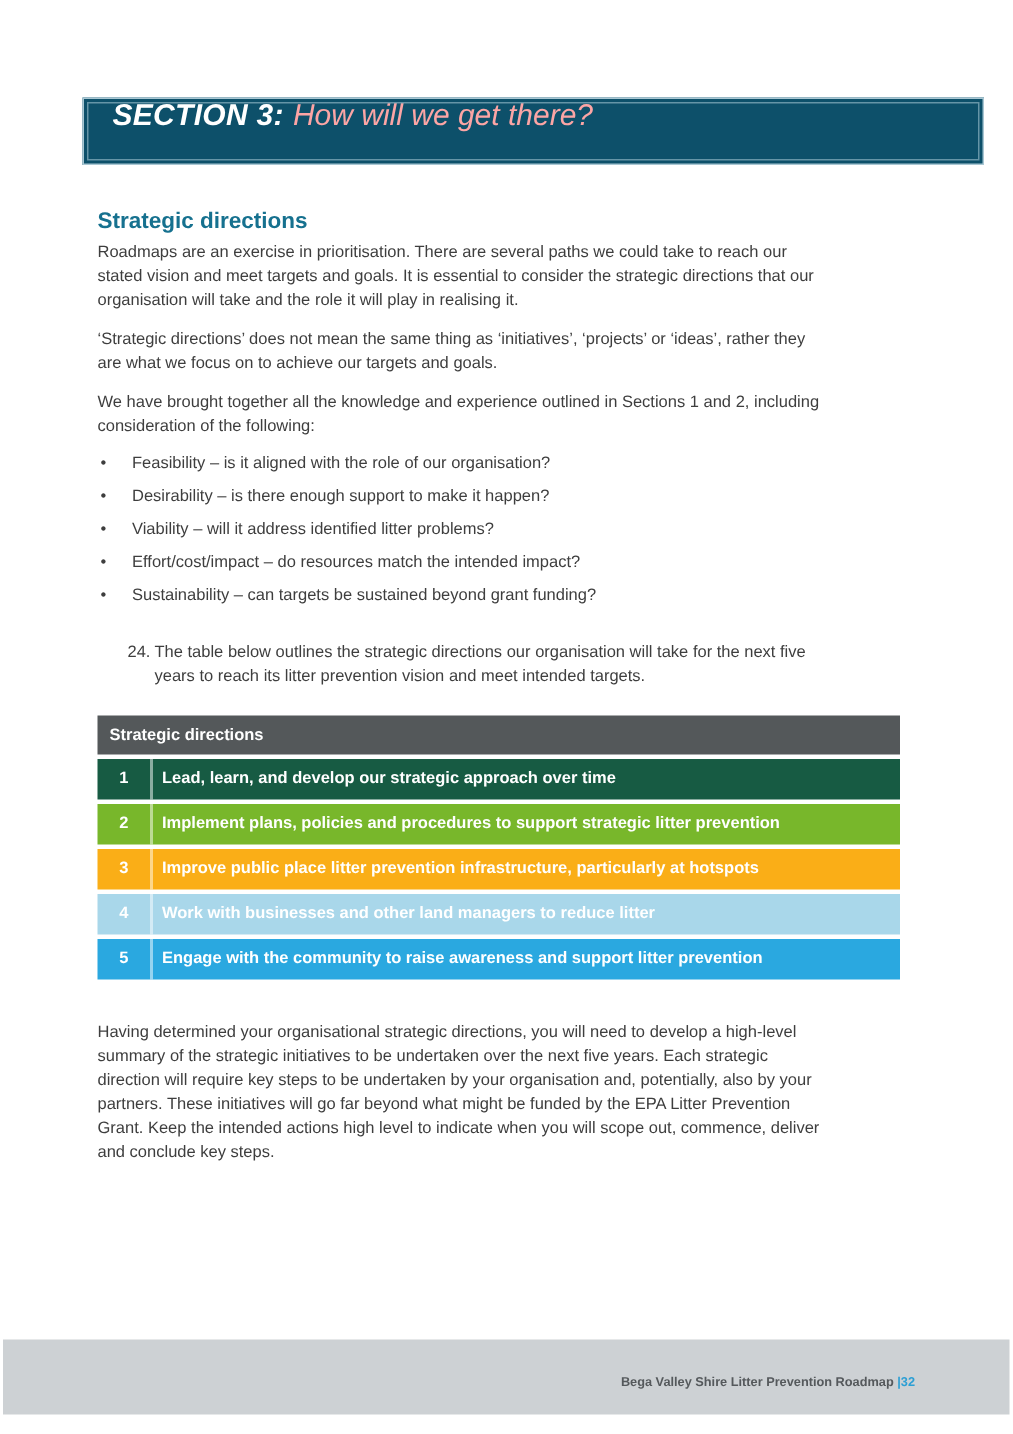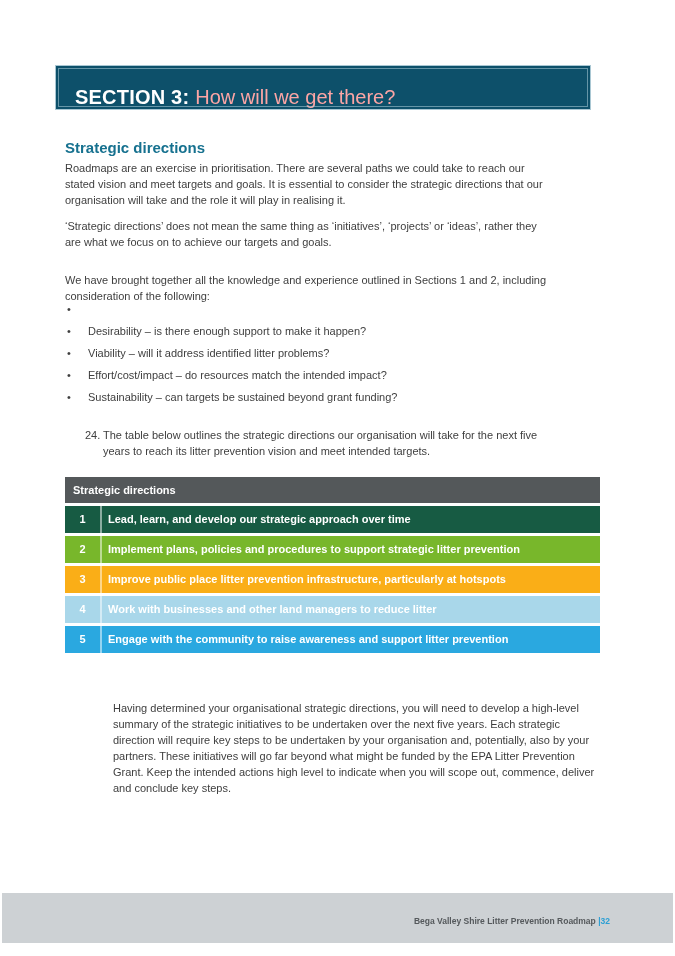--- a/index.html
+++ b/index.html
@@ -10,24 +10,25 @@
     height: 956px;
     background: #ffffff;
     font-family: "Liberation Sans", sans-serif;
     color: #3e3e3e;
     overflow: hidden;
   }
   
   .banner {
     position: absolute;
     left: 55px; top: 65px;
-    width: 536px; height: 45px;
+    width: 601px; height: 45px;
     border: 1px solid #a9c7d3;
-    display: flex; align-items: flex-end;
+    display: flex; align-items: flex-start;
     padding-left: 19px;
+    font-style: italic;
   }
   .banner::after {
     content: "";
     position: absolute; inset: 2px;
     border: 1px solid rgba(174,206,217,0.55);
     pointer-events: none;
   }
   .banner .bold-part { color: #ffffff; font-size: 20px; font-weight: 700; letter-spacing: 0.2px; }
   .banner .rest-part { color: #fca5a5; font-size: 20px; font-weight: 400; margin-left: 6px; }
   
@@ -36,22 +37,22 @@
     font-size: 15px; font-weight: 700;
   }
   
   .para {
     position: absolute; left: 65px; width: 556px;
     font-size: 11px; line-height: 16px;
     white-space: pre-line;
   }
   #p1 { top: 160px; }
   #p2 { top: 218px; }
-  #p3 { top: 260px; margin-top: 12px; }
-  #closing { top: 700px; margin-left: 48px; }
+  #p3 { top: 260px; }
+  #closing { top: 680px; }
   
   .bullet-list { position: absolute; left: 67px; top: 301px; width: 545px; }
   .bullet-item { display: flex; align-items: flex-start; margin-bottom: 6px; height: 16px; }
   .bullet-dot { width: 21px; font-size: 11px; line-height: 16px; }
   .bullet-text { font-size: 11px; line-height: 16px; }
   
   .numbered-item { position: absolute; left: 65px; top: 427px; width: 552px; display: flex; margin-left: 20px; }
   .item-number { font-size: 11px; line-height: 16px; width: 18px; flex: 0 0 18px; }
   .item-text { font-size: 11px; line-height: 16px; white-space: pre-line; }
   
@@ -100,20 +101,21 @@
 stated vision and meet targets and goals. It is essential to consider the strategic directions that our
 organisation will take and the role it will play in realising it.</div>
   <div class="para" id="p2">‘Strategic directions’ does not mean the same thing as ‘initiatives’, ‘projects’ or ‘ideas’, rather they
 are what we focus on to achieve our targets and goals.</div>
   <div class="para" id="p3">We have brought together all the knowledge and experience outlined in Sections 1 and 2, including
 consideration of the following:</div>
 
   <div class="bullet-list">
     <div class="bullet-item">
       <span class="bullet-dot">•</span>
+      <span class="bullet-text">Feasibility – is it aligned with the role of our organisation?</span>
     </div>
     <div class="bullet-item">
       <span class="bullet-dot">•</span>
       <span class="bullet-text">Desirability – is there enough support to make it happen?</span>
     </div>
     <div class="bullet-item">
       <span class="bullet-dot">•</span>
       <span class="bullet-text">Viability – will it address identified litter problems?</span>
     </div>
     <div class="bullet-item">

